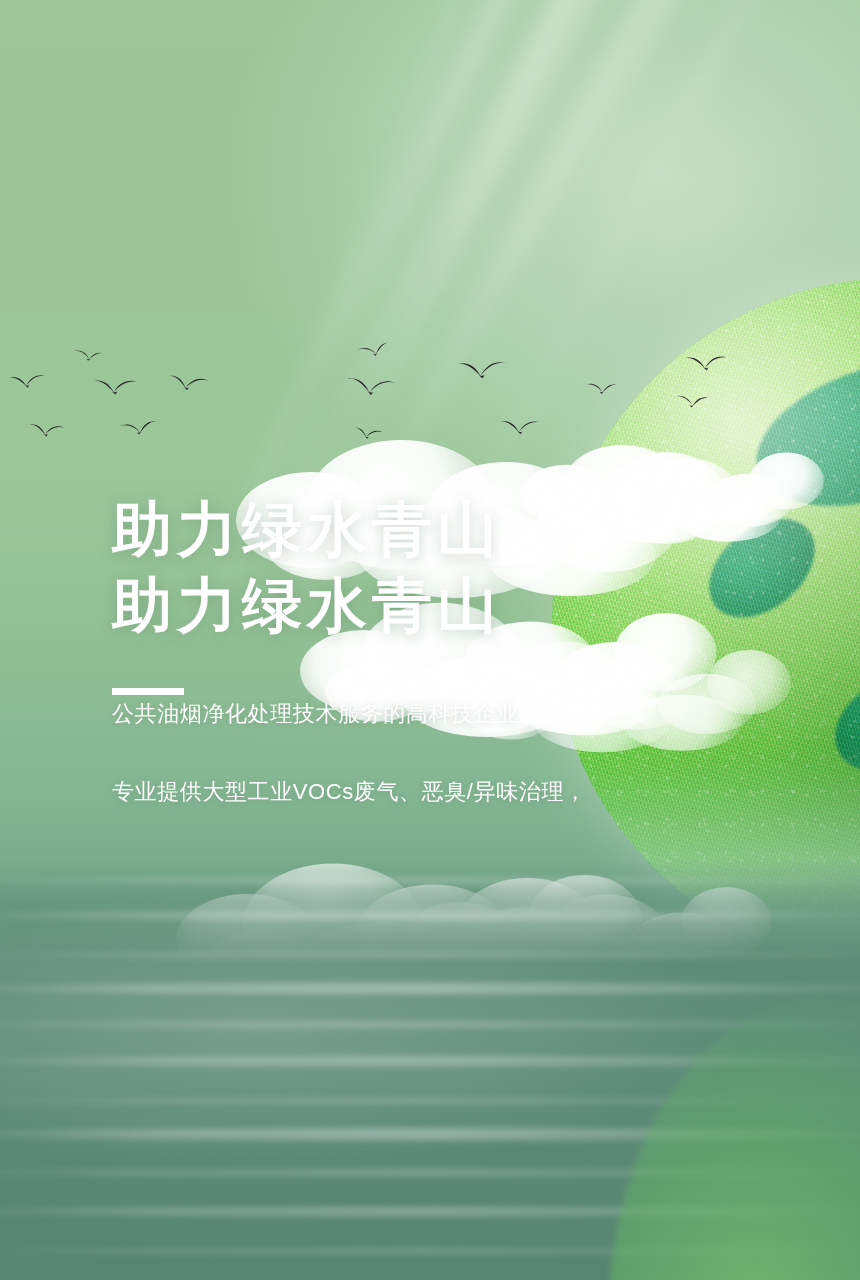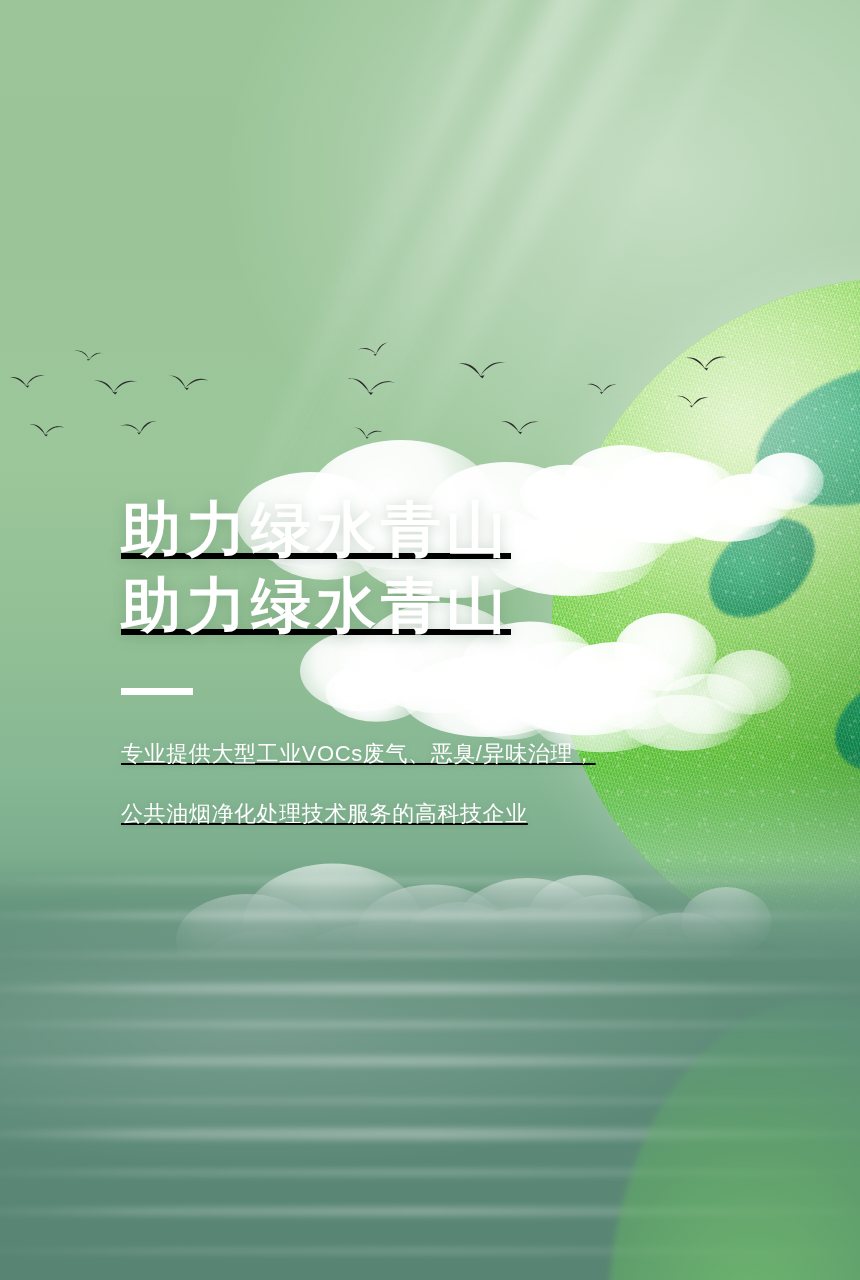--- a/index.html
+++ b/index.html
@@ -162,21 +162,21 @@
     filter:blur(3px);
     opacity:.85;
   }
 
   
   .birds{position:absolute;left:0;top:330px;width:470px;height:140px;}
   .bird{position:absolute;}
   .bird svg{display:block;}
 
   
-  .content{position:absolute;left:121px;top:492px;width:620px;text-decoration:underline;}
+  .content{position:absolute;left:112px;top:492px;width:620px;}
   .headline{
     margin:0;
     color:#fff;
     font-size:60px;
     line-height:76px;
     font-weight:700;
     letter-spacing:5px;
     text-shadow:0 2px 14px rgba(70,110,80,.28);
     white-space:nowrap;
   }
@@ -407,17 +407,17 @@
         <div class="wave" style="bottom: 26px; height: 6px; opacity: 0.24;"></div>
       </div>
     <div class="water-sheen"></div>
   </div>
   <div class="globe-reflection"></div>
 
   <div class="content">
     <h1 class="headline">助力绿水青山</h1>
     <h1 class="headline">助力绿水青山</h1>
     <div class="divider"></div>
+    <p class="subtitle" style="margin-top:0">公共油烟净化处理技术服务的高科技企业</p>
     <p class="subtitle">专业提供大型工业VOCs废气、恶臭/异味治理，</p>
-    <p class="subtitle" style="margin-top:0">公共油烟净化处理技术服务的高科技企业</p>
   </div>
 
 </div>
 
 </body></html>

